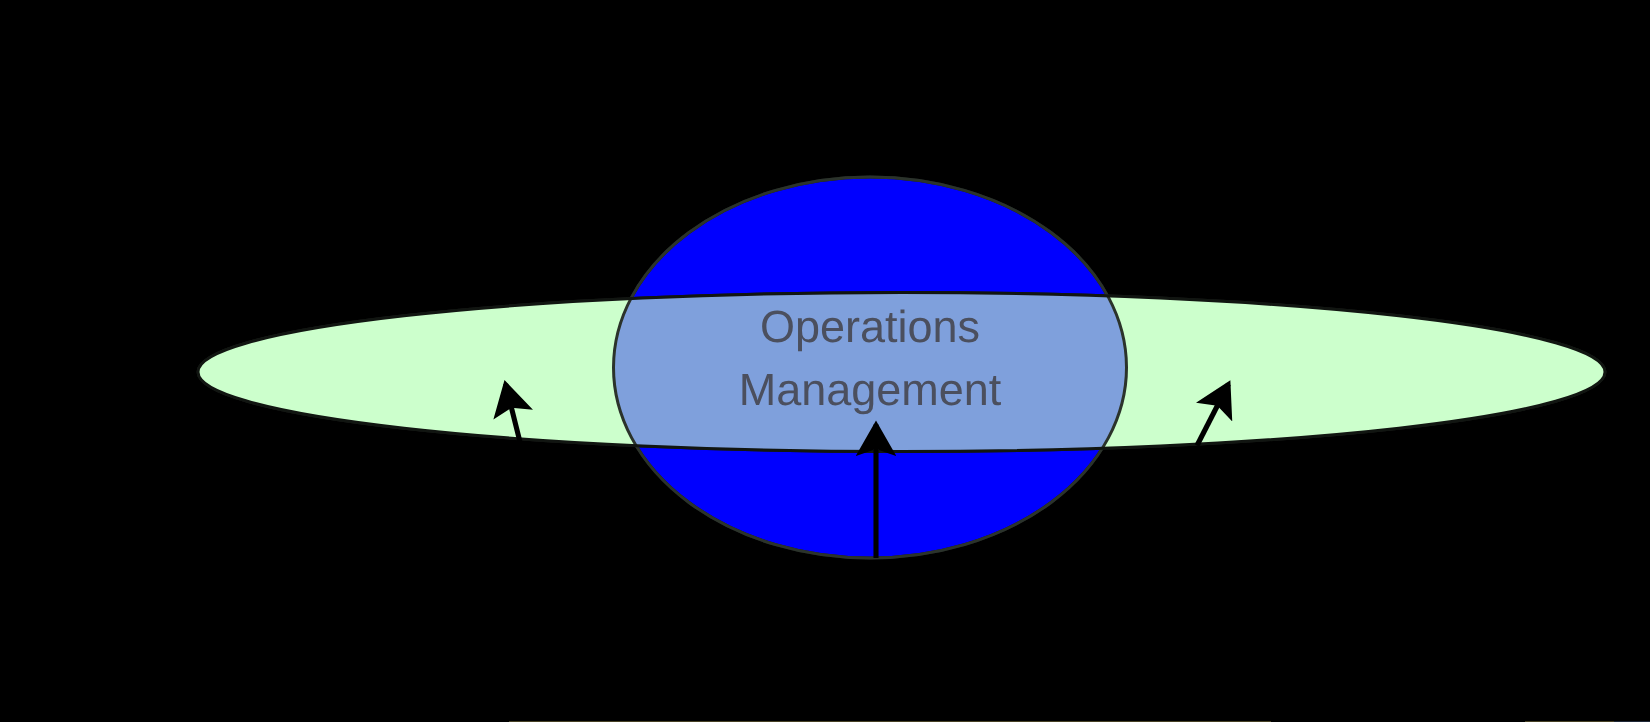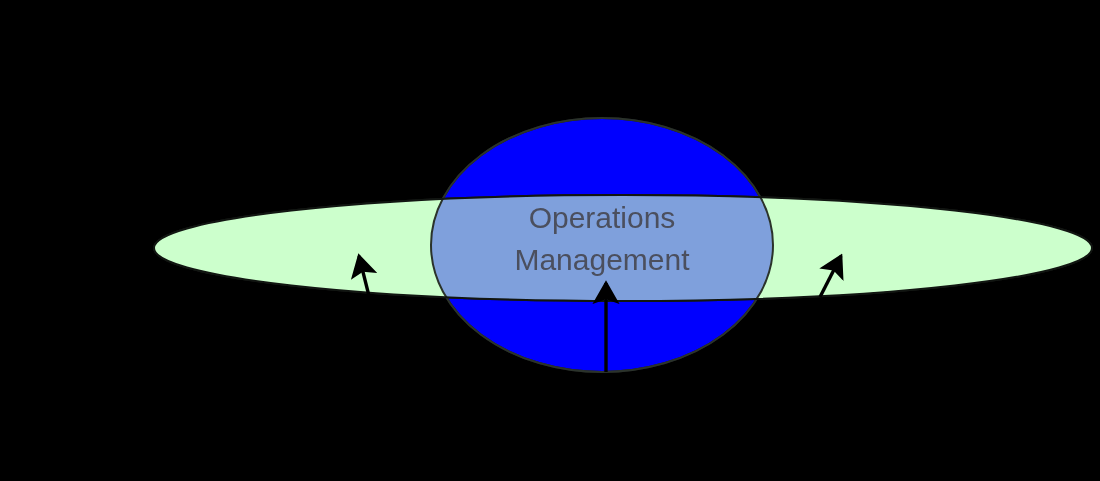--- a/index.html
+++ b/index.html
@@ -10,21 +10,20 @@
   }
   body {
     font-family: "Liberation Sans", sans-serif;
   }
   #stage {
     position: relative;
     width: 1076px;
     height: 481px;
     background: #eab308;
     overflow: hidden;
-    margin-left: 22px;
   }
   #stage svg {
     display: block;
     position: absolute;
     top: 0;
     left: 0;
   }
   .label-text {
     font-family: "Liberation Sans", sans-serif;
     font-size: 30px;

